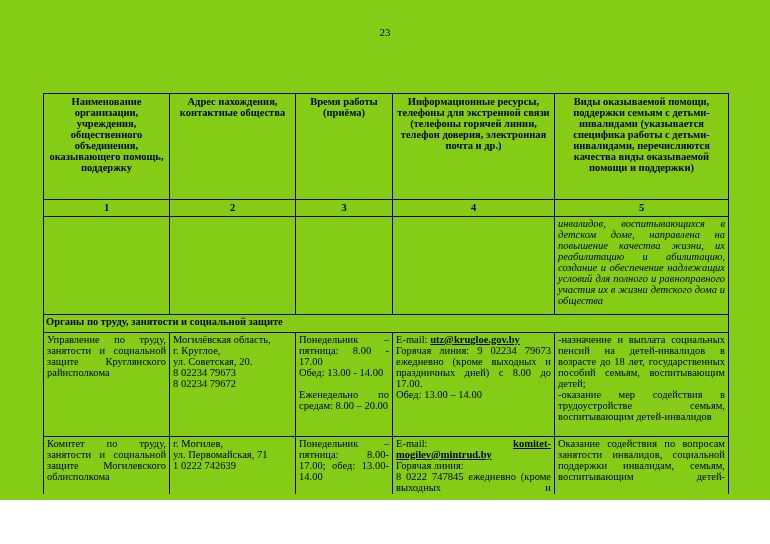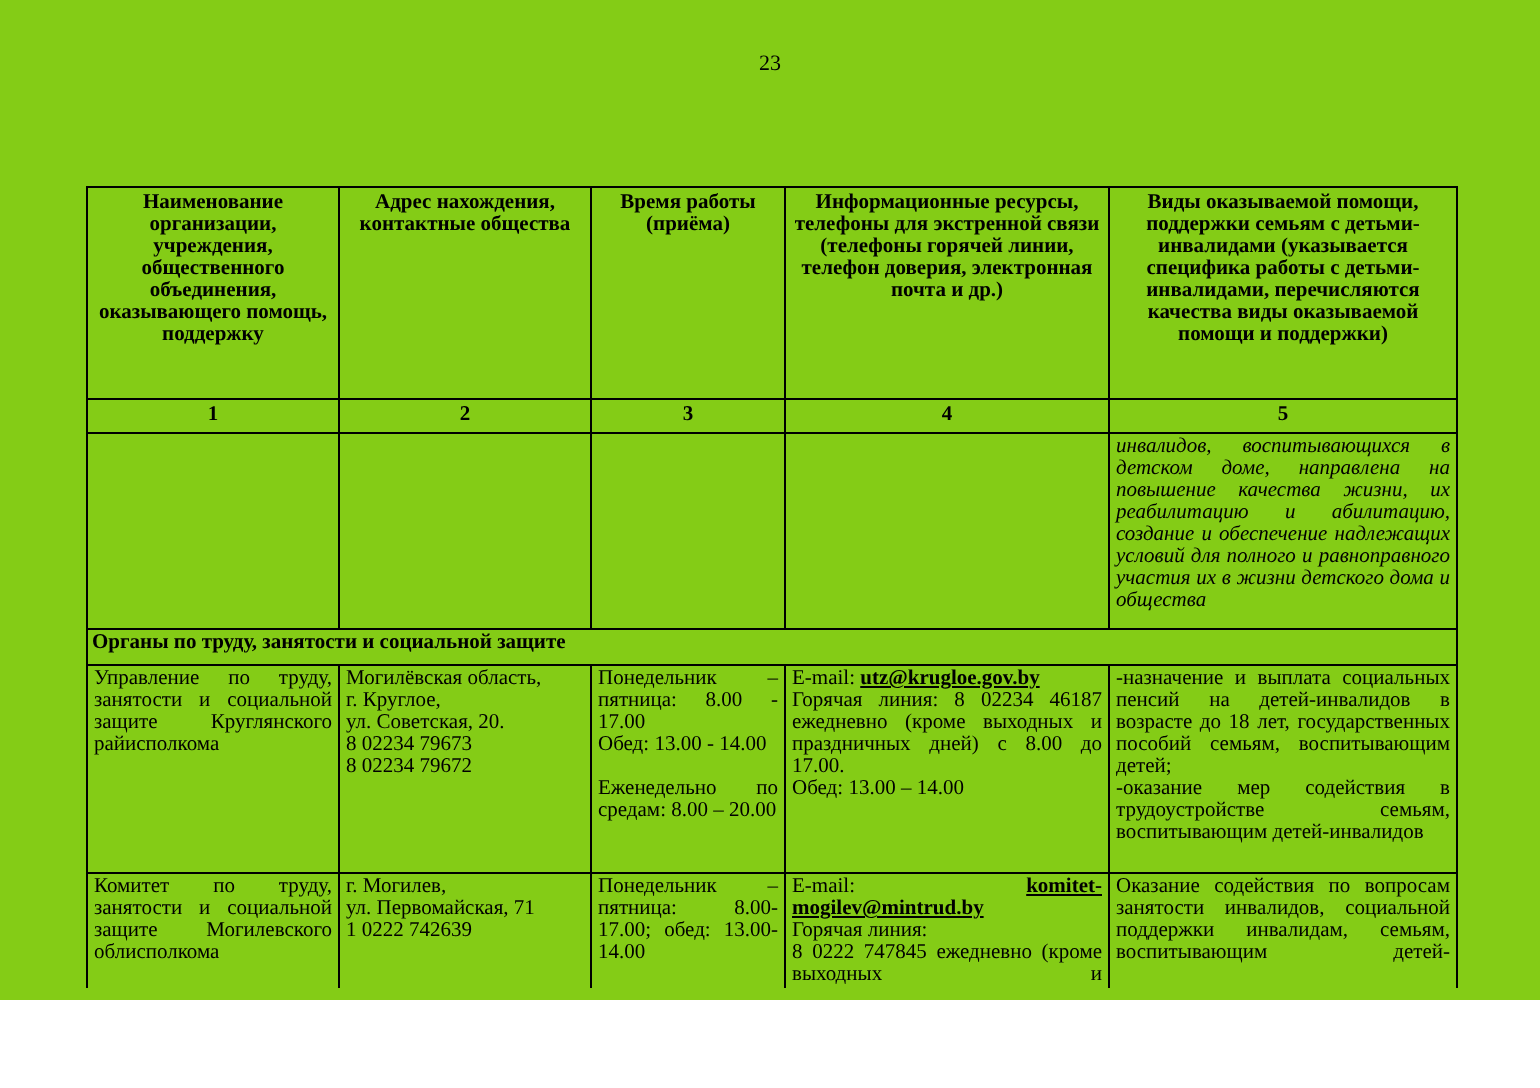--- a/index.html
+++ b/index.html
@@ -135,21 +135,21 @@
         <div>8 02234 79672</div>
       </td>
       <td>
         <div class="just para">Понедельник – пятница: 8.00 - 17.00</div>
         <div class="just para">Обед: 13.00 - 14.00</div>
         <div class="just para"></div>
         <div class="just para">Еженедельно по средам: 8.00 – 20.00</div>
       </td>
       <td>
         <div class="just"><span>E-mail:</span> <span class="email-link">utz@krugloe.gov.by</span></div>
-        <div class="just">Горячая линия: 8 02234 46187 ежедневно (кроме выходных и праздничных дней) с 8.00 до 17.00.</div>
+        <div class="just">Горячая линия: 9 02234 79673 ежедневно (кроме выходных и праздничных дней) с 8.00 до 17.00.</div>
         <div class="just">Обед: 13.00 – 14.00</div>
       </td>
       <td>
         <div class="just">-назначение и выплата социальных пенсий на детей-инвалидов в возрасте до 18 лет, государственных пособий семьям, воспитывающим детей;</div>
         <div class="just">-оказание мер содействия в трудоустройстве семьям, воспитывающим детей-инвалидов</div>
       </td>
     </tr>
 
     <tr class="row-b">
       <td>

